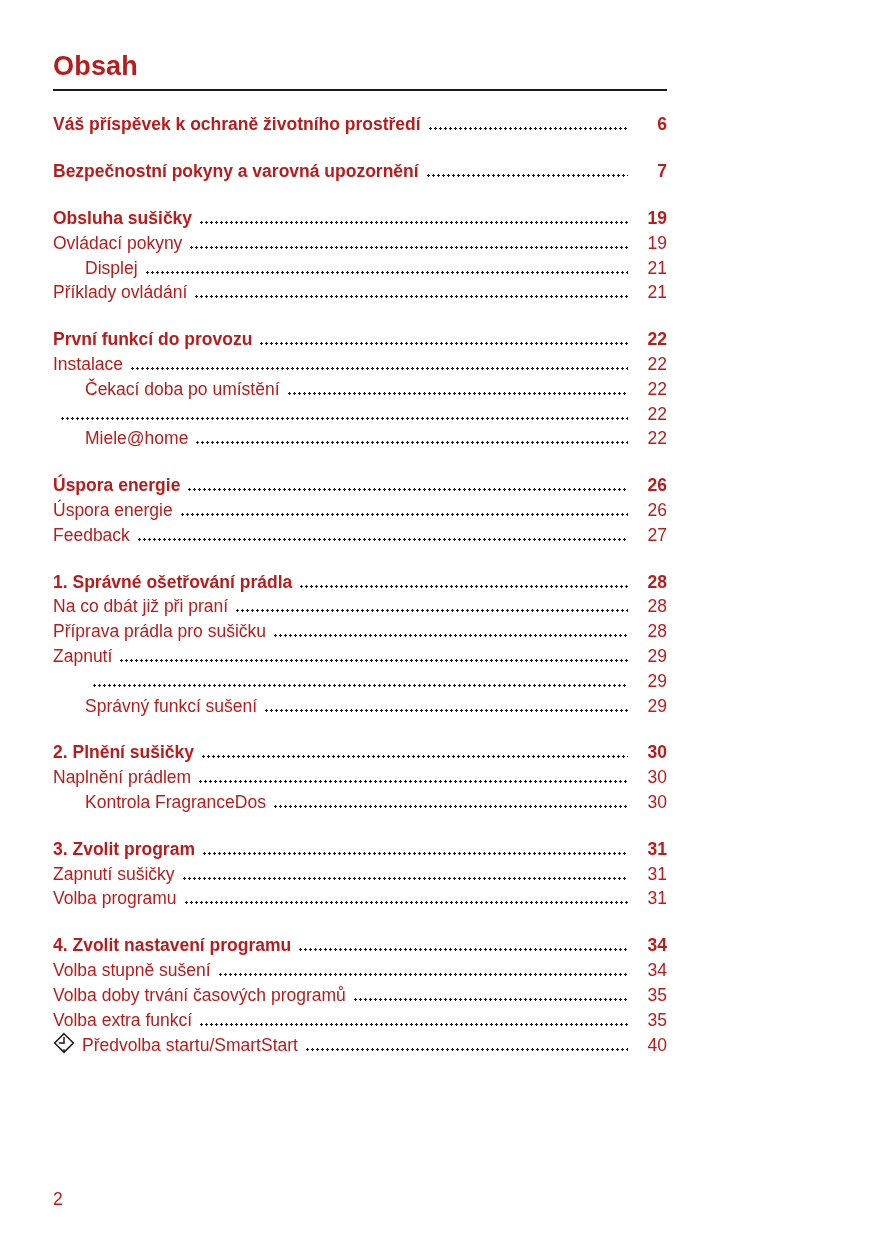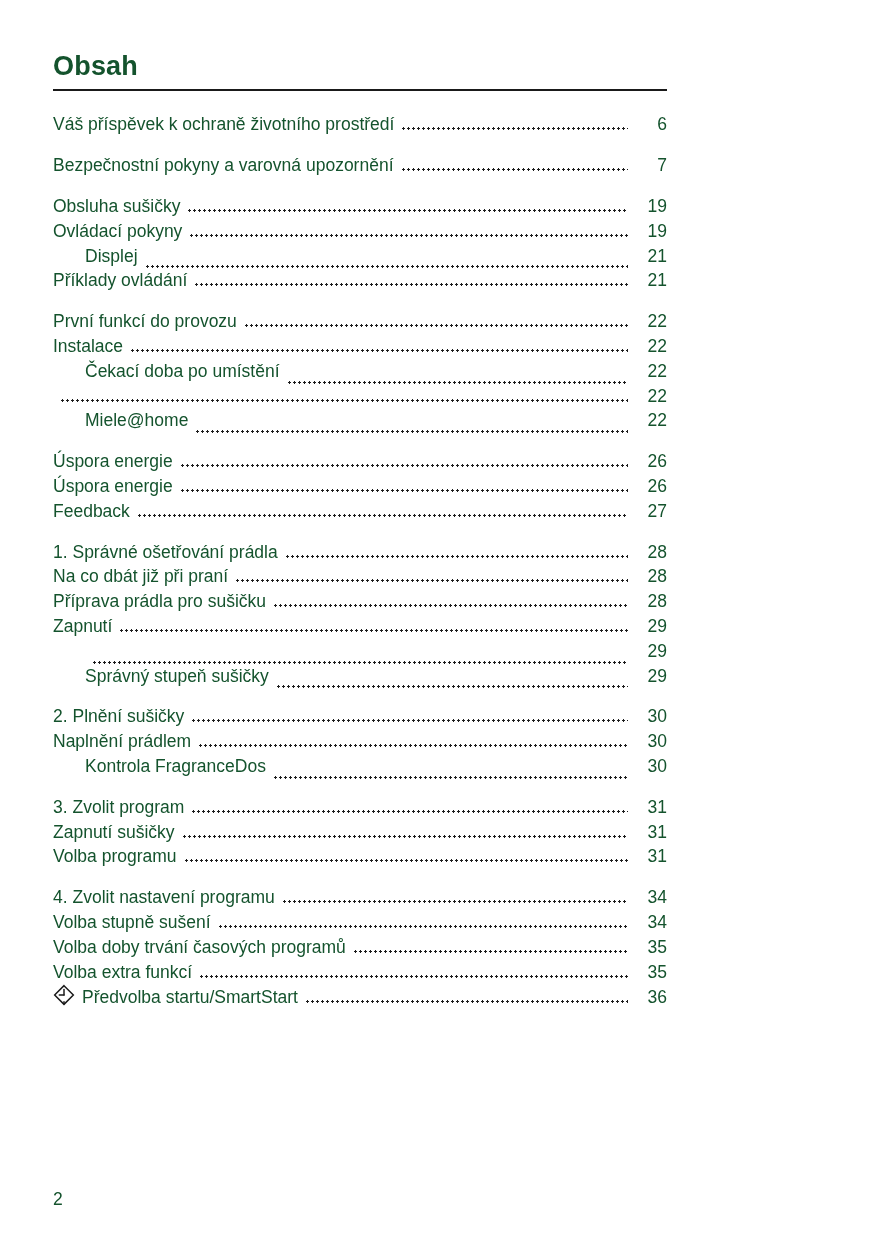--- a/index.html
+++ b/index.html
@@ -2,51 +2,51 @@
 <html><head>
 <meta charset="utf-8">
 <style>
   html,body { margin:0; padding:0; background:#ffffff; }
   .page {
     position: relative;
     width: 720px;
     height: 1240px;
     background: #ffffff;
     font-family: "Liberation Sans", "DejaVu Sans", sans-serif;
-    color: #14532d;
+    color: #b91c1c;
     overflow: hidden;
     box-sizing: border-box;
     padding: 0 53px;
   }
   h1.title {
     margin: 0;
     padding-top: 50px;
     font-size: 27px;
     font-weight: bold;
     letter-spacing: 0.2px;
     line-height: 1.2;
   }
   .rule {
     height: 2px;
     background: #1a1a1a;
     margin-top: 7px;
   }
   .toc {
     margin-top: 21px;
   }
-  .group + .group { margin-top: 16px; }
+  .group + .group { margin-top: 22px; }
   .row {
     display: flex;
     align-items: baseline;
     height: 24.8px;
     font-size: 17.5px;
     line-height: 24.8px;
   }
-  .row.bold { font-weight: normal; }
-  .row.indent-1 { padding-left: 32px; align-items: flex-end; }
+  .row.bold { font-weight: bold; }
+  .row.indent-1 { padding-left: 32px; }
   .label { flex: 0 0 auto; white-space: nowrap; }
   .leader {
     flex: 1 1 auto;
     min-width: 12px;
     height: 0.82em;
     margin: 0 5px 0 7px;
     background-image: radial-gradient(circle, #1c1c1c 1.05px, transparent 1.35px);
     background-size: 5px 3px;
     background-repeat: repeat-x;
     background-position: left bottom;
@@ -171,21 +171,21 @@
         <div class="row">
           <span class="label"><span class="label-text">Zapnutí</span></span>
           <span class="leader"></span>
           <span class="pagenum">29</span>
         </div>
         <div class="row indent-1">
           <span class="leader"></span>
           <span class="pagenum">29</span>
         </div>
         <div class="row indent-1">
-          <span class="label"><span class="label-text">Správný stupeň sušičky</span></span>
+          <span class="label"><span class="label-text">Správný funkcí sušení</span></span>
           <span class="leader"></span>
           <span class="pagenum">29</span>
         </div>
       </div>
       <div class="group">
         <div class="row bold">
           <span class="label"><span class="label-text">2. Plnění sušičky</span></span>
           <span class="leader"></span>
           <span class="pagenum">30</span>
         </div>
@@ -239,18 +239,18 @@
           <span class="pagenum">35</span>
         </div>
         <div class="row">
           <span class="label"><span class="icon delaystart"><svg width="22" height="22" viewBox="0 0 24 24" xmlns="http://www.w3.org/2000/svg" fill="none" stroke="#1a1a1a" stroke-width="1.6" stroke-linecap="round">
     <path d="M12,1.8 L22.2,12 L12,22.2 L1.8,12 Z"></path>
     <path d="M12,12 L12,5.9"></path>
     <path d="M12,12 L6.9,12"></path>
     <path d="M12,19.4 L12,21.6"></path>
   </svg></span><span class="label-text">Předvolba startu/SmartStart</span></span>
           <span class="leader"></span>
-          <span class="pagenum">36</span>
+          <span class="pagenum">40</span>
         </div>
       </div>
     </div>
   <div class="footer-pagenum">2</div>
 </div>
 
 </body></html>

